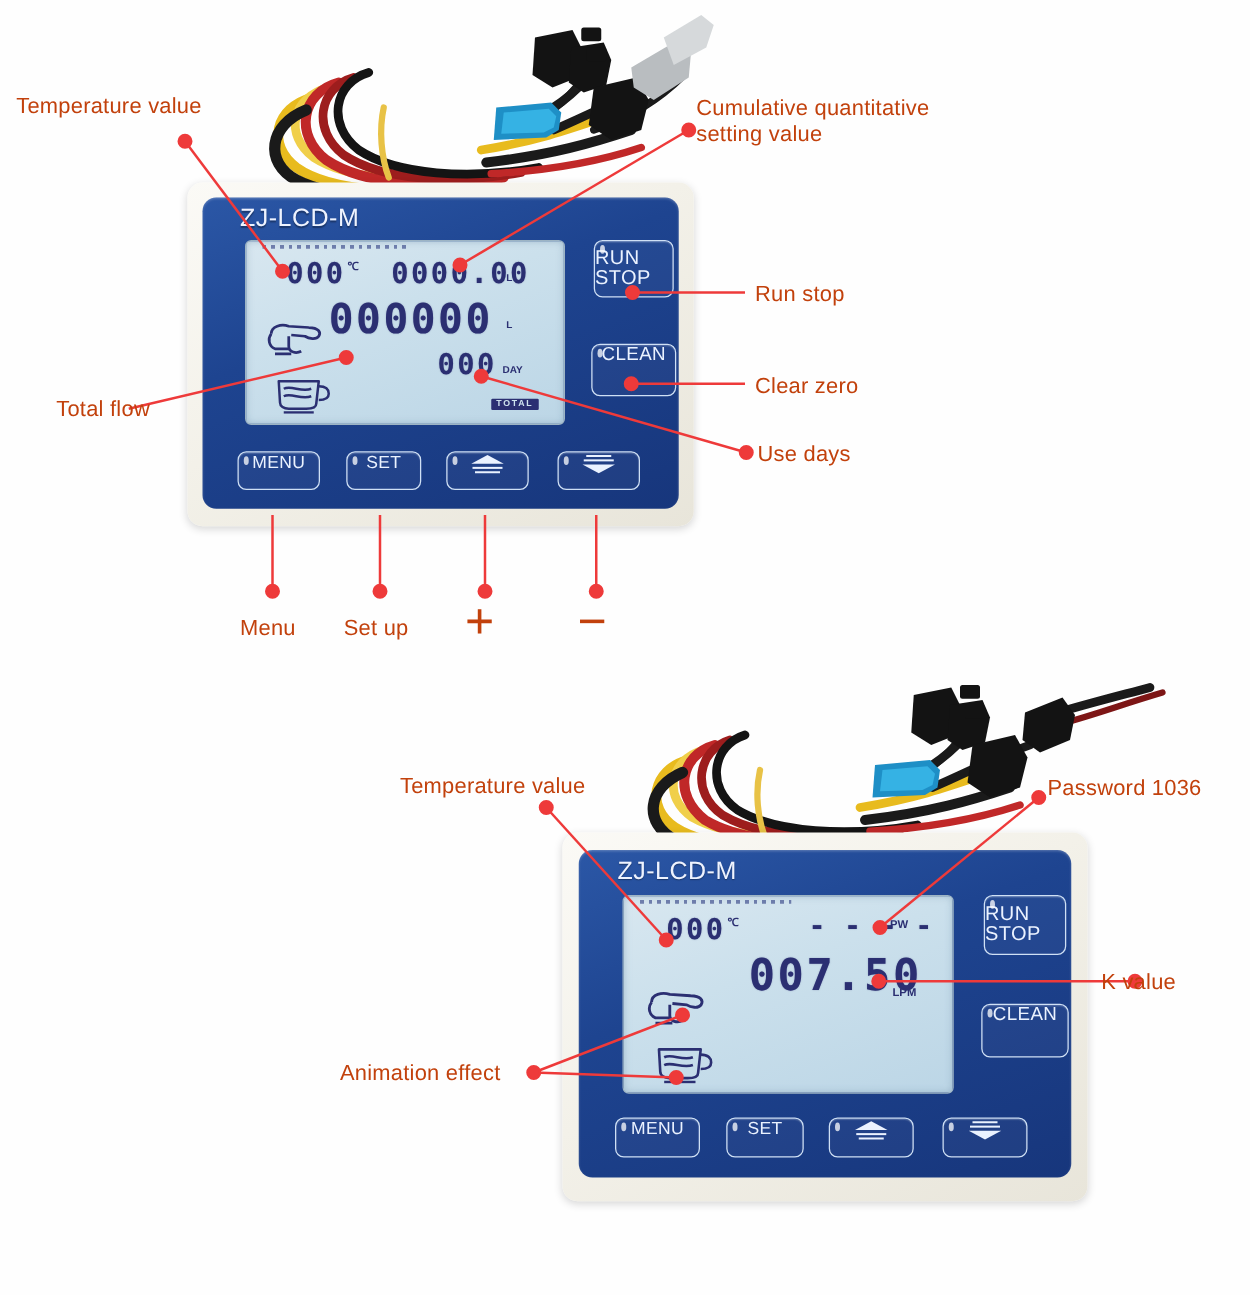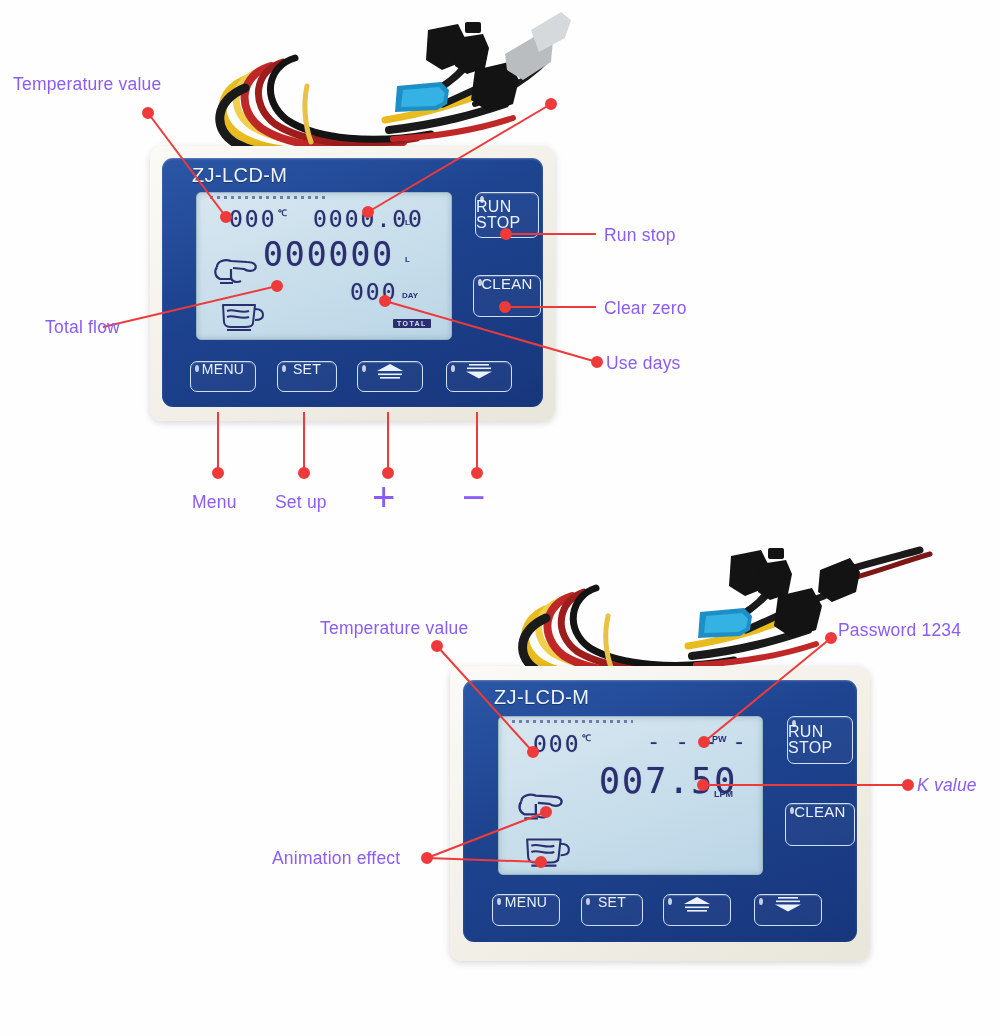--- a/index.html
+++ b/index.html
@@ -6,21 +6,21 @@
   html,body{margin:0;padding:0;background:#ffffff;}
   body{
     width:1000px;height:1036px;position:relative;overflow:hidden;
     font-family:"Liberation Sans","DejaVu Sans",sans-serif;
     background:#fefefe;
   }
   .stage{position:absolute;left:0;top:0;width:1000px;height:1036px;}
 
   
   .anno{
-    position:absolute;color:#8b5cf6;font-size:17.5px;line-height:21px;
+    position:absolute;color:#c2410c;font-size:17.5px;line-height:21px;
     white-space:pre-line;letter-spacing:.2px;
   }
   .anno.big{font-size:40px;font-weight:400;line-height:40px;}
 
   
   .leader{position:absolute;left:0;top:0;width:1000px;height:1036px;pointer-events:none;}
 
   
   .device{position:absolute;}
   .bezel{
@@ -46,21 +46,21 @@
     box-shadow:inset 0 0 6px rgba(120,150,175,.5);
     overflow:hidden;
   }
   .lcd .dotrow{
     position:absolute;left:5%;top:3px;width:46%;height:3px;
     background:repeating-linear-gradient(to right,#4d5c96 0 3px,transparent 3px 7px);
     opacity:.75;
   }
   .seg{
     font-family:"DejaVu Sans Mono","Liberation Mono",monospace;
-    color:#2b2f72;font-weight:400;position:absolute;letter-spacing:2px;
+    color:#2b2f72;font-weight:700;position:absolute;letter-spacing:2px;
     text-shadow:0 0 1px rgba(43,47,114,.5);
   }
   .unit{
     position:absolute;color:#2b2f72;font-weight:700;
     font-family:"Liberation Sans",sans-serif;
   }
   .totalbadge{
     position:absolute;background:#2b2f72;color:#cfe2ee;
     font-size:7px;font-weight:700;letter-spacing:1.4px;
     padding:1px 4px 1px 4px;border-radius:1px;
@@ -363,27 +363,29 @@
 
       <line x1="427" y1="858" x2="546" y2="812"></line>
       <line x1="427" y1="858" x2="541" y2="862"></line>
       <circle cx="427" cy="858" r="5"></circle>
       <circle cx="546" cy="812" r="5"></circle>
         <circle cx="541" cy="862" r="5"></circle>
     </g>
   </svg>
 
   <div class="anno" style="left:13px;top:74px;">Temperature value</div>
+  <div class="anno" style="left:557px;top:76px;">Cumulative quantitative
+setting value</div>
   <div class="anno" style="left:604px;top:225px;text-align:right;">Run stop</div>
   <div class="anno" style="left:604px;top:298px;">Clear zero</div>
   <div class="anno" style="left:606px;top:353px;">Use days</div>
   <div class="anno" style="left:13px;top:317px;margin-left:32px;">Total flow</div>
   <div class="anno" style="left:192px;top:492px;">Menu</div>
   <div class="anno" style="left:275px;top:492px;">Set up</div>
   <div class="anno big" style="left:372px;top:477px;">+</div>
   <div class="anno big" style="left:462px;top:477px;">−</div>
 
   <div class="anno" style="left:320px;top:618px;">Temperature value</div>
-  <div class="anno" style="left:838px;top:620px;">Password 1234</div>
-  <div class="anno" style="left:917px;top:775px;font-style:italic;">K value</div>
+  <div class="anno" style="left:838px;top:620px;">Password 1036</div>
+  <div class="anno" style="left:881px;top:775px;">K value</div>
   <div class="anno" style="left:272px;top:848px;">Animation effect</div>
 
 </div>
 
 </body></html>

